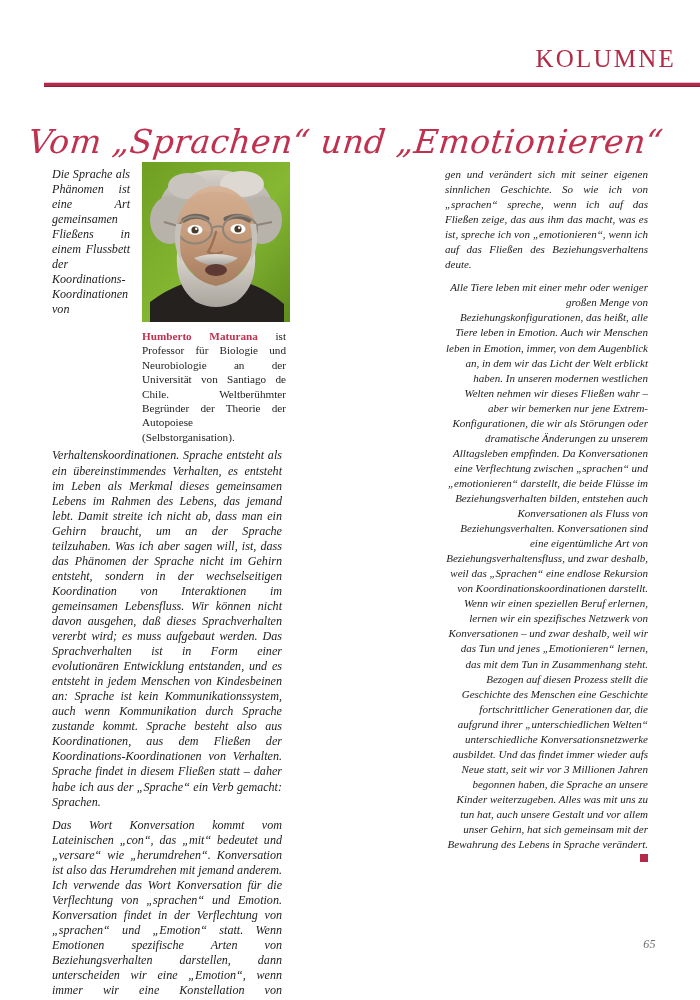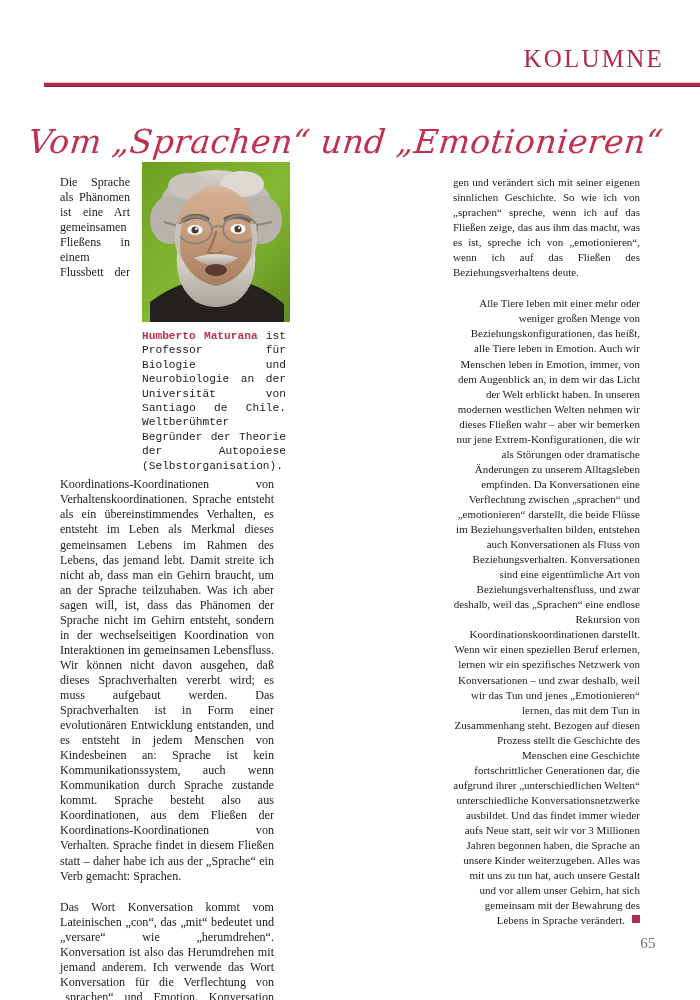--- a/index.html
+++ b/index.html
@@ -20,21 +20,21 @@
   #kicker {
     position: absolute;
     left: 44px;
     right: 0;
     top: 44px;
     height: 38px;
     text-align: right;
   }
   #kicker-text {
     display: inline-block;
-    padding-right: 36px;
+    padding-right: 24px;
     font-family: "Liberation Serif", "DejaVu Serif", serif;
     font-size: 25px;
     letter-spacing: 2.2px;
     color: #b22a46;
     line-height: 30px;
   }
   #header-rule {
     position: absolute;
     left: 44px;
     right: 0;
@@ -80,22 +80,23 @@
     left: 437px;
     top: 159px;
     width: 219px;
     font-size: 11px;
     line-height: 15.05px;
     text-align: justify;
     text-justify: inter-word;
     hyphens: manual;
   }
   .para {
-    margin: 16px;
-    text-align: justify;
+    margin: 8px;
+    text-align: justify;
+    font-style: italic;
   }
   .para.last {
     text-align: right;
   }
 
   
   #portrait-block {
     float: right;
     width: 148px;
     margin: 3px 0 4px 12px;
@@ -109,21 +110,20 @@
     position: relative;
     overflow: hidden;
   }
   #portrait-photo svg { display: block; }
   #portrait-caption {
     width: 144px;
     margin-top: 7px;
     font-size: 11.2px;
     line-height: 14.4px;
     text-align: justify;
-    font-family: Liberation Mono, monospace;
   }
   #caption-name {
     color: #c0304f;
     font-weight: bold;
   }
 
   
   #end-marker {
     display: inline-block;
     width: 8px;
@@ -131,23 +131,24 @@
     background: #b42a4c;
     margin-left: 7px;
     vertical-align: 1px;
   }
 
   
   #folio {
     position: absolute;
     right: 44px;
     bottom: 48px;
-    font-size: 15px;
+    font-size: 12px;
     color: #6d6d6d;
     letter-spacing: 0.4px;
+    font-style: italic;
   }
 </style>
 </head>
 <body>
 
 <div id="kicker">
   <span id="kicker-text">KOLUMNE</span>
 </div>
 <div id="header-rule"></div>
 

